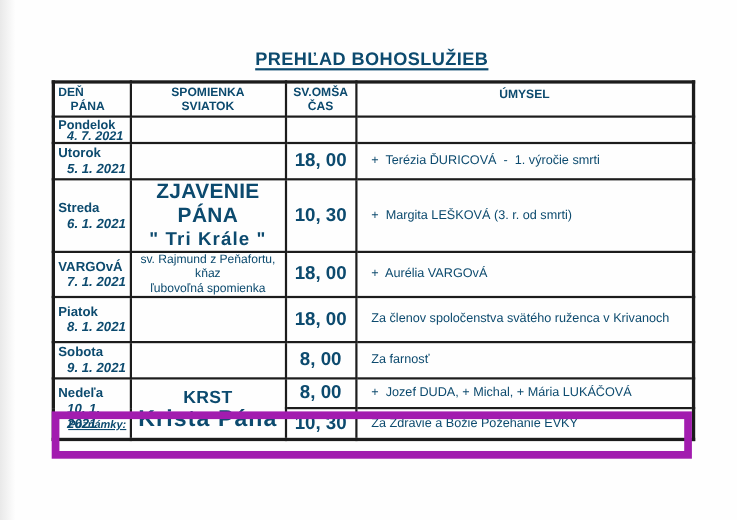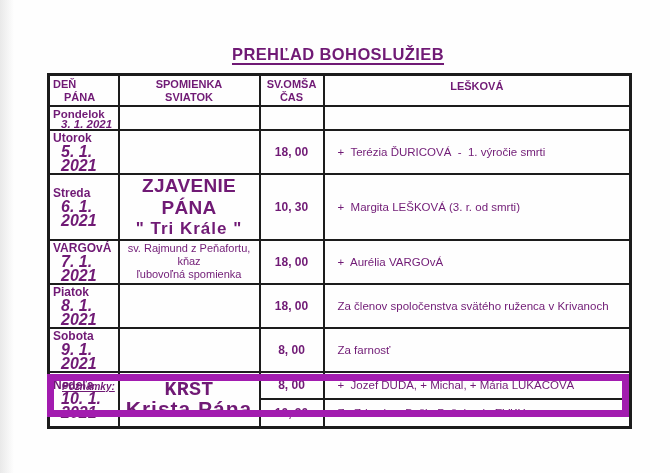--- a/index.html
+++ b/index.html
@@ -1,21 +1,21 @@
 <!DOCTYPE html>
 <html><head>
 <meta charset="utf-8">
 <style>
   html,body{margin:0;padding:0;background:#ffffff;}
   .page{
     position:relative;
     width:670px;height:473px;
     background:#fefefe;
     font-family:"Liberation Sans","DejaVu Sans",sans-serif;
-    color:#701a75;
+    color:#0c4a6e;
     overflow:hidden;
   }
   
   .page::before{
     content:"";position:absolute;left:0;top:0;width:14px;height:473px;
     background:linear-gradient(90deg,#e9e9e9,rgba(255,255,255,0));
     pointer-events:none;
   }
   .title{
     position:absolute;top:45px;left:47px;width:582px;
@@ -50,33 +50,33 @@
   .schedule th{
     font-size:11px;font-weight:bold;line-height:13px;
     text-align:center;vertical-align:top;padding-top:2px;
   }
   th.h-col1{text-align:left;padding-left:3px;}
   th.h-col1 .h-indent{padding-left:11px;}
   th.h-col4{padding-top:4px;}
 
   td.day-cell{padding-left:3px;}
   .day{font-size:12px;font-weight:bold;line-height:14px;}
-  .date{font-size:16px;font-weight:bold;font-style:italic;line-height:14px;padding-left:8px;}
+  .date{font-size:12px;font-weight:bold;font-style:italic;line-height:14px;padding-left:8px;}
   td.day-cell.cramped .day,
   td.day-cell.cramped .date{line-height:10px;font-size:11.5px;}
   td.day-cell.cramped{vertical-align:top;padding-top:2px;}
 
   td.feast-cell{text-align:center;font-size:11px;line-height:13px;}
   td.feast-cell.feast-big{font-weight:bold;}
   td.feast-cell.feast-big .f1{font-size:19px;line-height:22px;letter-spacing:.3px;}
   td.feast-cell.feast-big .f2{font-size:17px;line-height:20px;letter-spacing:1px;}
-  td.feast-cell.feast-big.feast-ned .f1{font-size:20px;line-height:19px;font-family:Liberation Mono, monospace;}
+  td.feast-cell.feast-big.feast-ned .f1{font-size:16px;line-height:19px;}
   td.feast-cell.feast-big.feast-ned .f2{font-size:21px;line-height:20px;}
 
-  td.time-cell{text-align:center;font-size:12px;font-weight:bold;}
+  td.time-cell{text-align:center;font-size:17px;font-weight:bold;}
   td.intent-cell{
     font-size:11.5px;text-align:left;padding-left:13px;
     white-space:pre-wrap;
   }
 
   .notes{
     position:absolute;top:374px;left:47px;width:582px;height:43px;
     border:7px solid #a21caf;box-sizing:border-box;
     display:flex;align-items:flex-start;
   }
@@ -111,27 +111,27 @@
           <div class="h-indent">PÁNA</div>
         </th>
         <th>
           <div>SPOMIENKA</div>
           <div>SVIATOK</div>
         </th>
         <th>
           <div>SV.OMŠA</div>
           <div>ČAS</div>
         </th>
-        <th class="h-col4">LEŠKOVÁ</th>
+        <th class="h-col4">ÚMYSEL</th>
       </tr>
 
       <tr class="r-pon">
         <td class="day-cell cramped">
           <div class="day">Pondelok</div>
-          <div class="date">3. 1. 2021</div>
+          <div class="date">4. 7. 2021</div>
         </td>
         <td class="feast-cell"></td>
         <td class="time-cell"></td>
         <td class="intent-cell"></td>
       </tr>
 
       <tr class="r-uto">
         <td class="day-cell">
           <div class="day">Utorok</div>
           <div class="date">5. 1. 2021</div>

